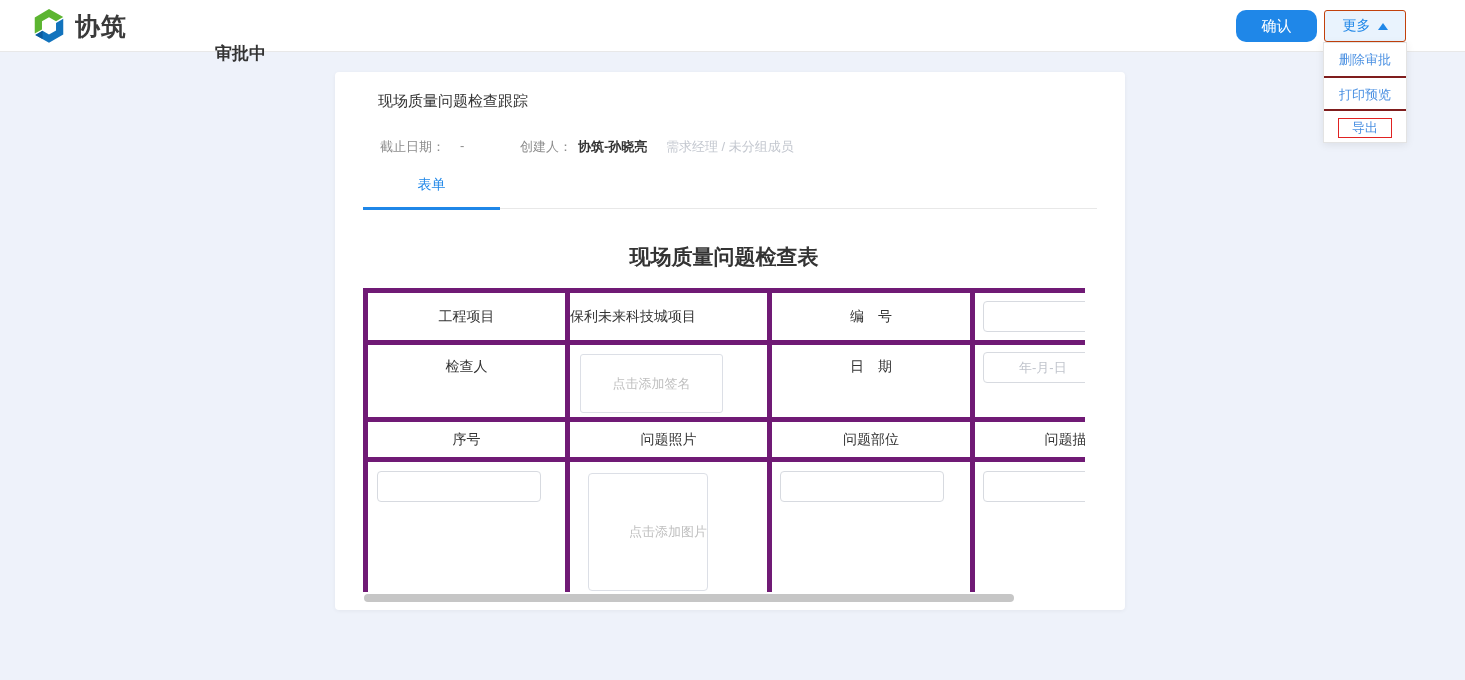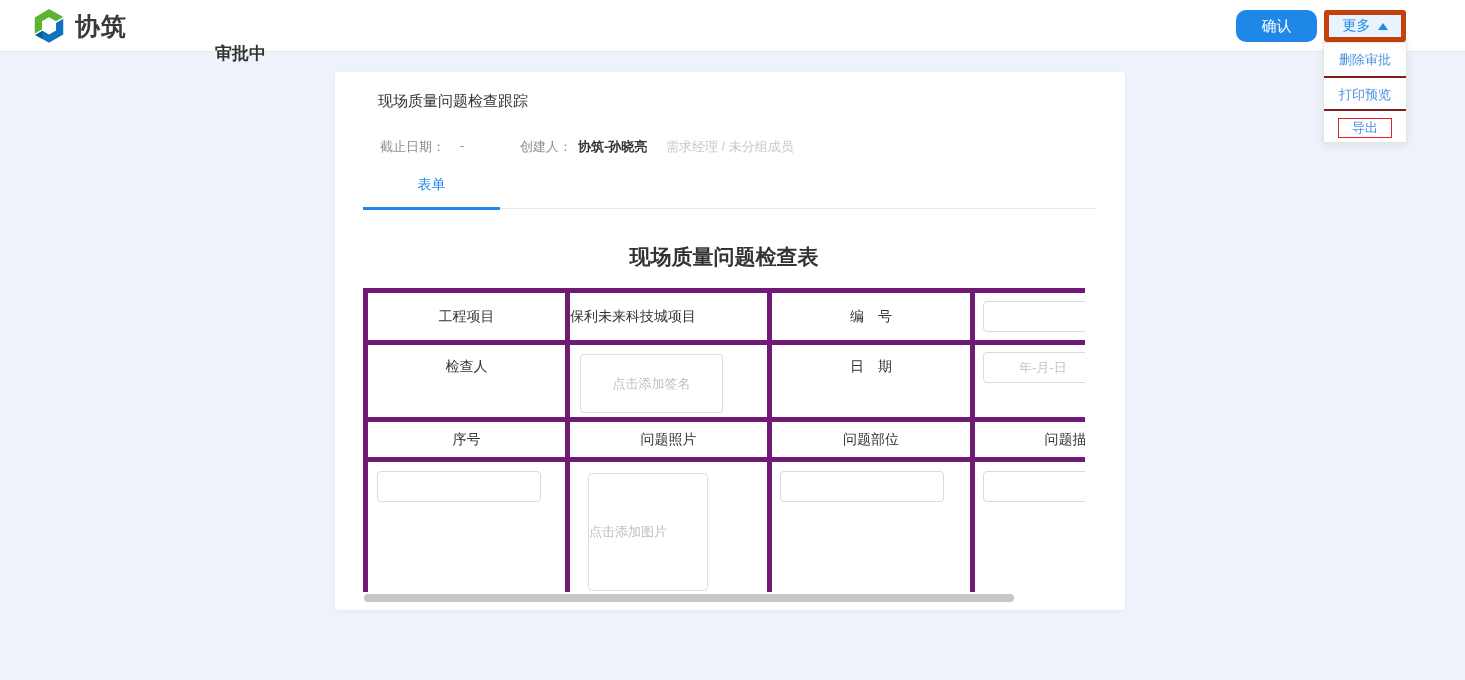--- a/index.html
+++ b/index.html
@@ -23,21 +23,21 @@
     position:absolute; left:215px; top:0; height:52px; line-height:52px;
     font-size:17px; font-weight:bold; color:#333;margin-top:28px;
   }
   .confirm-btn {
     position:absolute; left:1219px; top:10px; width:81px; height:32px;
     background:#1f87e8; color:#fff; border:none; border-radius:10px;
     font-size:15px; font-family:inherit; cursor:pointer;margin-left:17px;
   }
   .more-btn {
     position:absolute; left:1324px; top:10px; width:82px; height:32px;
-    background:#e9f3fd; color:#1f87e8; border:5px solid #c2410c; border-radius:3px;
+    background:#e9f3fd; color:#1f87e8; border:1px solid #c2410c; border-radius:3px;
     font-size:14px; font-family:Liberation Serif, serif; cursor:pointer;
     display:flex; align-items:center; justify-content:center; gap:7px;
   }
   .tri-up {
     width:0; height:0; display:inline-block;
     border-left:5px solid transparent; border-right:5px solid transparent;
     border-bottom:7px solid #1f87e8;
   }
   
   .dropdown {
@@ -116,21 +116,21 @@
   .ml9 { margin-left:9px; }
   .sig-box {
     width:143px; height:59px; margin:9px 0 0 10px;
     border:1px solid #dcdfe6; border-radius:3px; background:#fff; cursor:pointer;
     display:flex; align-items:center; justify-content:center;
     font-size:13px; color:#bfbfbf;
   }
   .photo-box {
     width:120px; height:118px; margin:11px 0 0 18px;
     border:1px solid #dcdfe6; border-radius:4px; background:#fff; cursor:pointer;
-    display:flex; align-items:center; justify-content:flex-start;
+    display:flex; align-items:center; justify-content:flex-end;
     font-size:13px; color:#bfbfbf;
   }
   .scroll-thumb {
     position:absolute; left:29px; top:522px; width:650px; height:8px;
     background:#c6c6c6; border-radius:4px; cursor:pointer;
   }
 </style>
 </head>
 <body>
 

